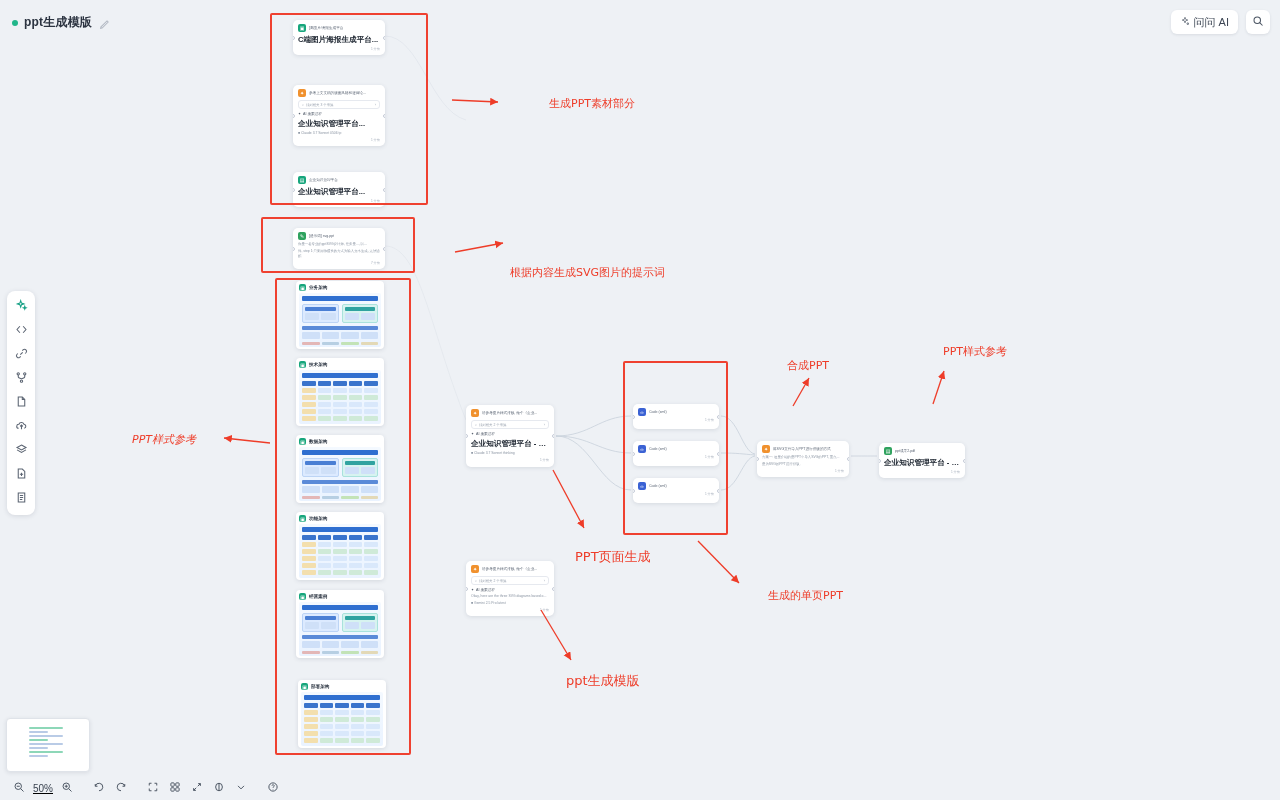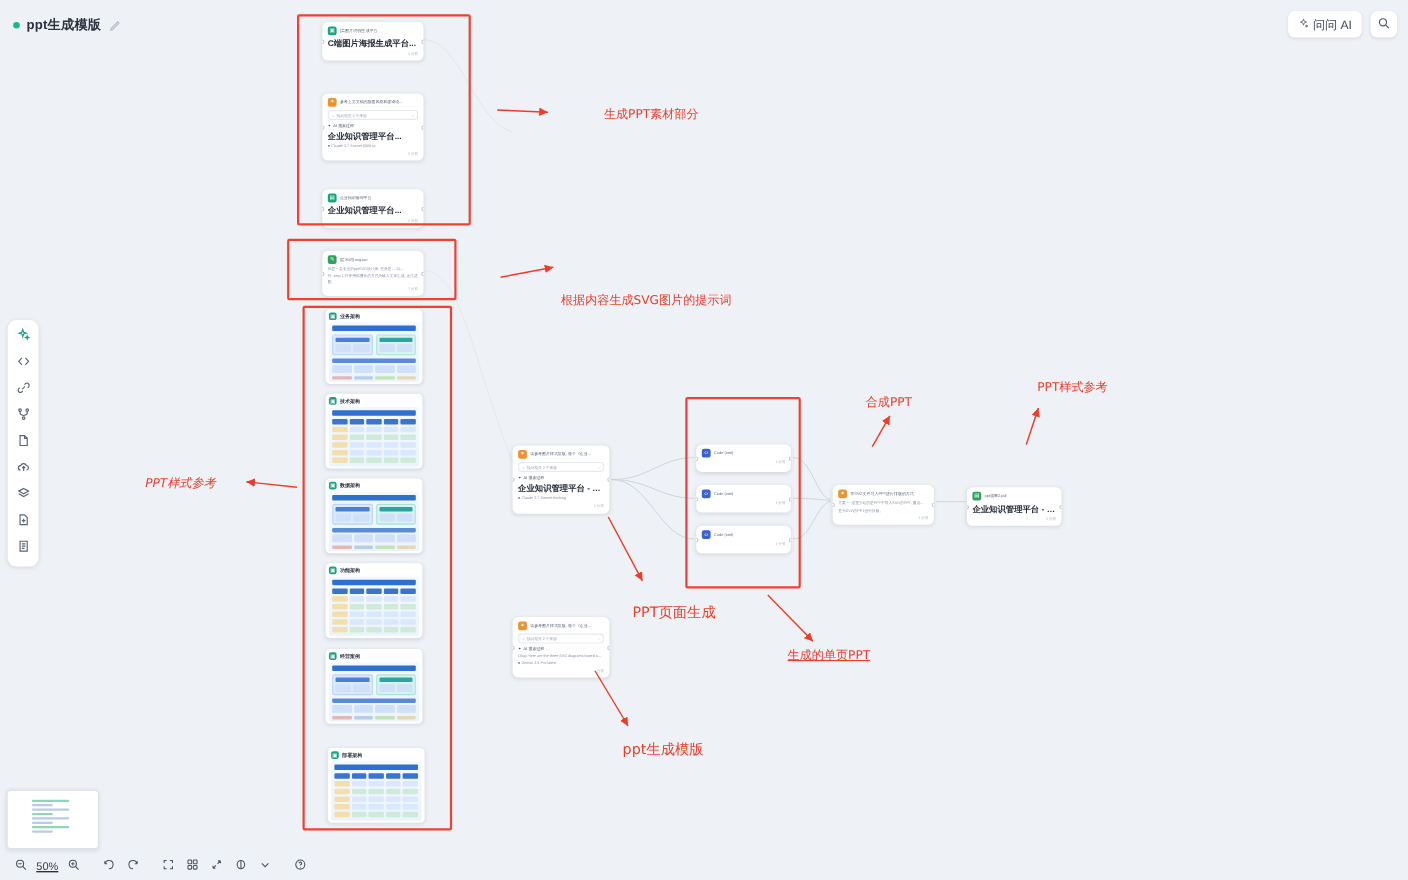--- a/index.html
+++ b/index.html
@@ -731,21 +731,21 @@
       <div class="rbox" style="left: 275px; top: 278px; width: 136px; height: 477px;"></div>
       <div class="rbox" style="left: 623px; top: 361px; width: 105px; height: 174px;"></div>
     </div>
   <div id="rlabel-layer">
       <div class="rlabel s" style="left: 505px; top: 96px; margin-left: 44px;">生成PPT素材部分</div>
       <div class="rlabel s" style="left: 510px; top: 238px; margin-top: 27px;">根据内容生成SVG图片的提示词</div>
       <div class="rlabel s" style="left: 132px; top: 432px; font-style: italic;">PPT样式参考</div>
       <div class="rlabel s" style="left: 787px; top: 358px;">合成PPT</div>
       <div class="rlabel s" style="left: 943px; top: 344px;">PPT样式参考</div>
       <div class="rlabel m" style="left: 575px; top: 548px;">PPT页面生成</div>
-      <div class="rlabel s" style="left: 716px; top: 588px; text-decoration: underline;">生成的单页PPT</div>
+      <div class="rlabel s" style="left: 768px; top: 588px;">生成的单页PPT</div>
       <div class="rlabel m" style="left: 566px; top: 672px;">ppt生成模版</div>
     </div>
 
   <svg class="anno" style="left:0;top:0;width:1280px;height:800px;">
     <defs>
       <marker id="ah" markerWidth="7" markerHeight="7" refX="6" refY="3" orient="auto">
         <path d="M0,0 L6,3 L0,6 z" fill="#ee3c28"></path>
       </marker>
     </defs>
     <g stroke="#ee3c28" stroke-width="1.3" fill="none" marker-end="url(#ah)">

